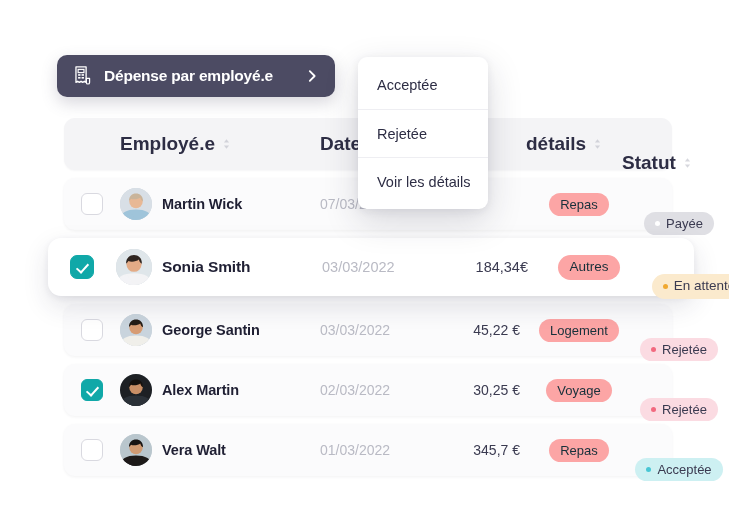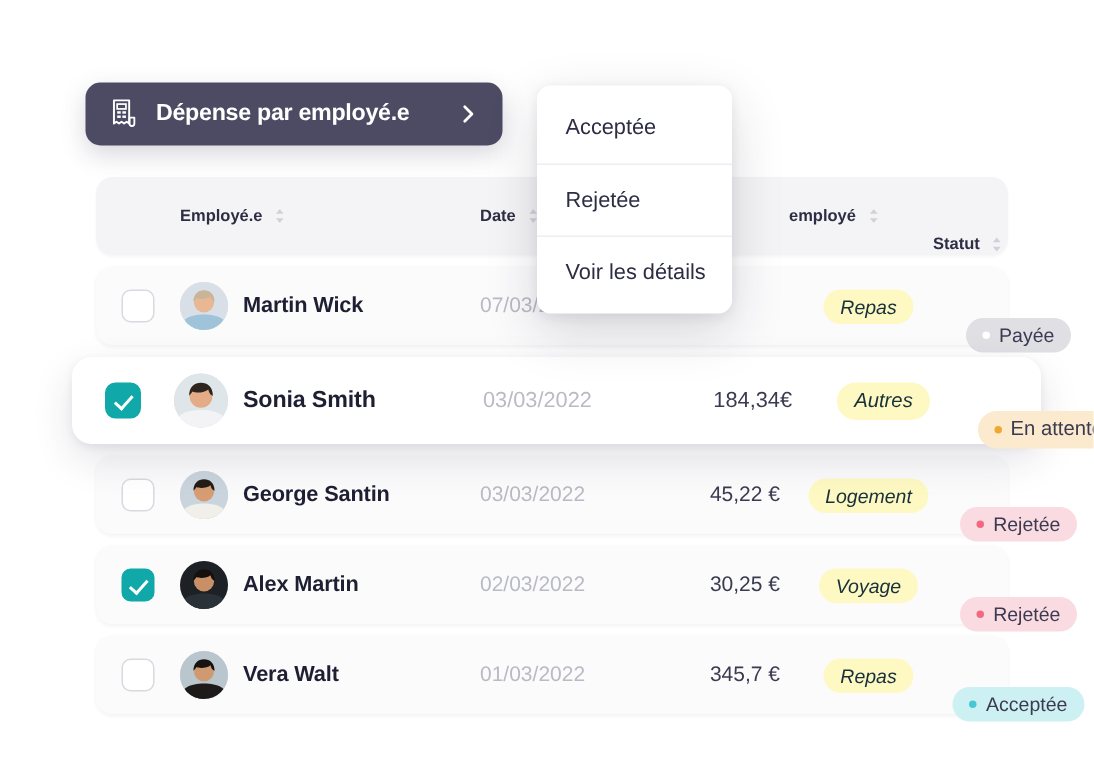--- a/index.html
+++ b/index.html
@@ -109,21 +109,21 @@
   .row-card.selected .c-date   { width: 112px; }
   .row-card.selected .c-amount { width: 94px; }
   .row-card.selected .c-cat    { width: 100px; }
   .row-card.selected .c-stat   { width: 128px; }
 
   
   .hdr-cell {
     display: flex;
     align-items: center;
     gap: 7px;
-    font-size: 11px;
+    font-size: 19px;
     font-weight: bold;
     color: #2d2d44;
     white-space: nowrap;
   }
   .hdr-cell.c-date, .hdr-cell.c-amount, .hdr-cell.c-cat, .hdr-cell.c-stat { justify-content: flex-start; }
   .hdr-cell.c-cat { padding-left: 6px; }
   .hdr-cell.c-stat { padding-left: 6px; }
   .sort-icon { width: 9px; height: 12px; opacity: .55; flex: 0 0 auto; }
 
   
@@ -195,21 +195,21 @@
     height: 23px;
     padding: 0 11px;
     border-radius: 11.5px;
     font-size: 13px;
     white-space: nowrap;
     line-height: 1;
   }
   .row-card.selected .badge { height: 25px; border-radius: 12.5px; font-size: 13.5px; }
   .badge .dot { width: 5px; height: 5px; border-radius: 50%; flex: 0 0 auto; }
 
-  .cat-badge { background: #fef9c3; color: #17303a; font-style: italic; }
+  .cat-badge { background: #fca5a5; color: #17303a; }
   .st-payee    { background: #dfdfe4; color: #3a3a50; text-align: right; }
   .st-attente  { background: #fbeacd; color: #3a3a50; }
   .st-rejetee  { background: #fbdbe2; color: #3a3a50; }
   .st-acceptee { background: #cdf0f2; color: #3a3a50; }
 
   
   .dropdown {
     position: absolute;
     left: 358px;
     top: 57px;
@@ -274,21 +274,21 @@
           <path d="M5 1.5 8 5.2H2z" fill="#b6b7c2"></path>
             <path d="M5 12.5 2 8.8h6z" fill="#b6b7c2"></path>
         </svg>
       </div>
 
       <div class="hdr-cell c-amount">
         <span></span>
       </div>
 
       <div class="hdr-cell c-cat">
-        <span>employé</span>
+        <span>détails</span>
         <svg class="sort-icon" viewBox="0 0 10 14">
           <path d="M5 1.5 8 5.2H2z" fill="#b6b7c2"></path>
             <path d="M5 12.5 2 8.8h6z" fill="#b6b7c2"></path>
         </svg>
       </div>
 
       <div class="hdr-cell c-stat">
         <span>Statut</span>
         <svg class="sort-icon" viewBox="0 0 10 14">
           <path d="M5 1.5 8 5.2H2z" fill="#b6b7c2"></path>

